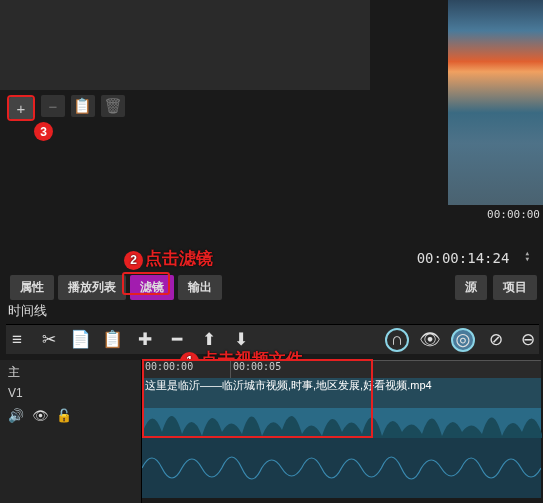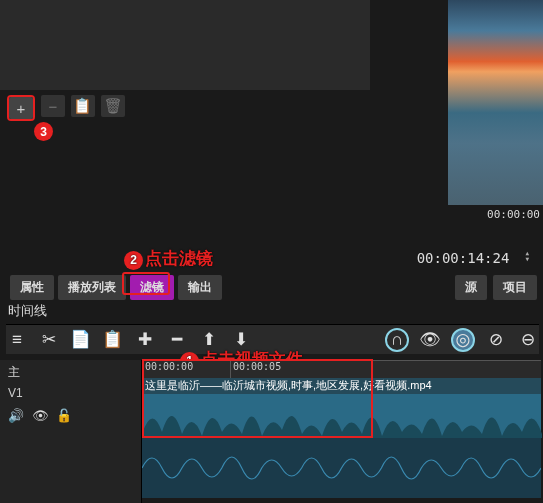--- a/index.html
+++ b/index.html
@@ -86,21 +86,21 @@
     border-right:1px solid #000;
   }
   .th-main { padding:4px 8px; color:#ddd; font-size:12px; height:20px; }
   .th-v1 { height:60px; padding:6px 8px; display:flex; flex-direction:column; gap:8px; }
   .th-icons { display:flex; gap:8px; color:#ddd; font-size:13px; }
   .clip-area {
     position:absolute; top:378px; left:142px; right:2px; height:60px;
     background:#2a6a86;
   }
   .clip-title {
-    position:absolute; top:0; left:0; right:0; height:16px;
+    position:absolute; top:0; left:0; right:0; height:30px;
     background:#254a5a; color:#fff; font-size:11px; padding:0 3px;
     white-space:nowrap; overflow:hidden;
   }
   .wave {
     position:absolute; bottom:0; left:0; right:0; height:44px;
   }
   .audio-track {
     position:absolute; top:438px; left:142px; right:2px; height:60px;
     background:#1a3a4a;
   }

